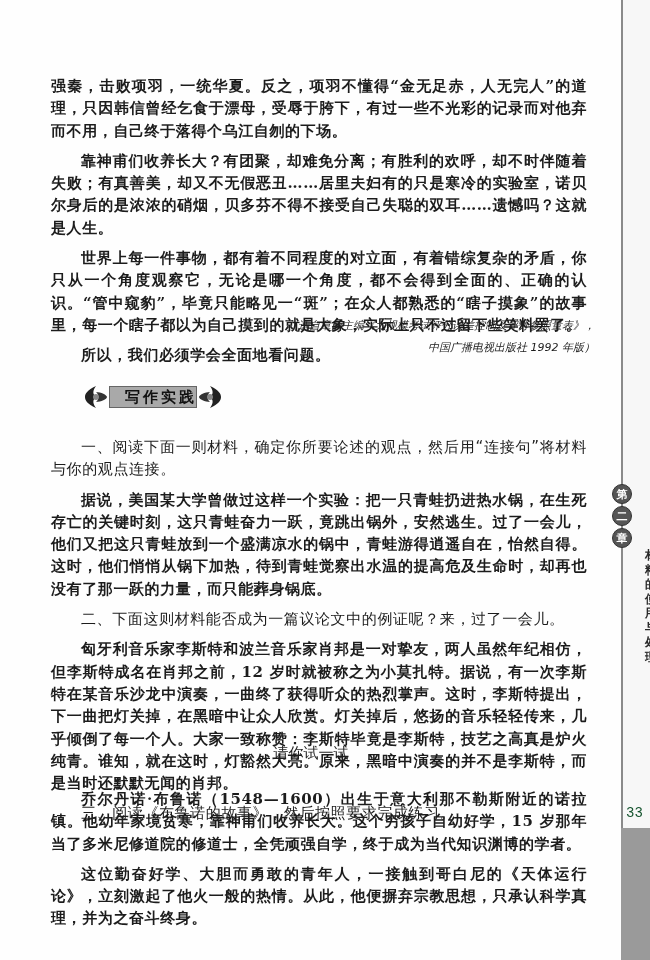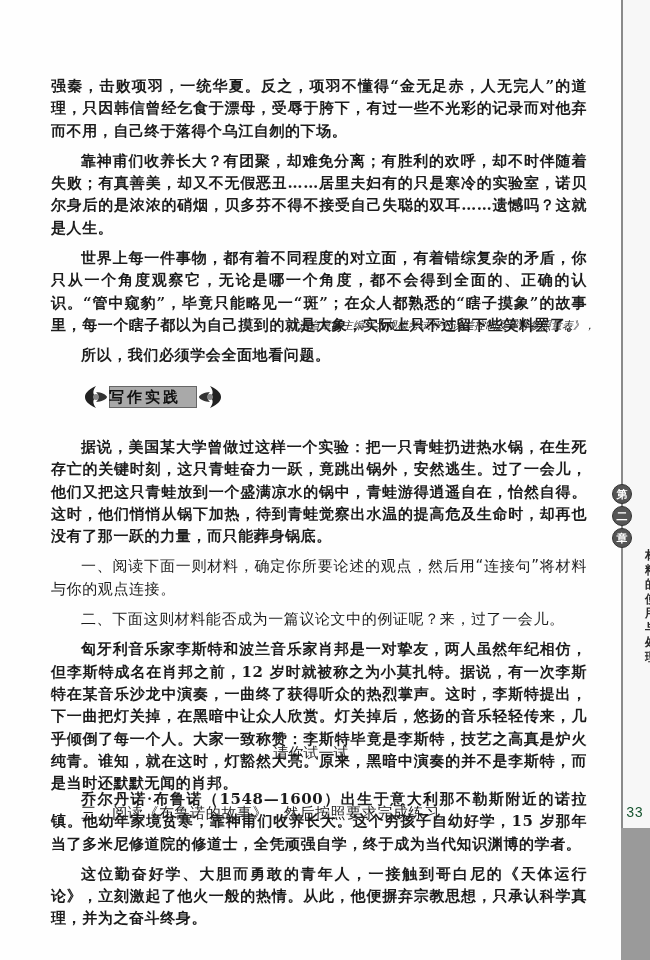--- a/index.html
+++ b/index.html
@@ -22,61 +22,62 @@
 
   .body-text { position: absolute; left: 43px; width: 552px; font-size: 15px; line-height: 22.3px; letter-spacing: 0.6px;
     text-align: justify; font-weight: bold; }
   .p { margin: 8px; }
   .indent { text-indent: 2em; }
   .sans { font-family: "DejaVu Sans", "Liberation Sans", sans-serif; font-weight: normal; }
   .source { position: absolute; right: 55px; text-align: right; font-size: 11px; line-height: 22px; font-family: "DejaVu Sans", sans-serif; font-style: italic; }
 
   .banner { position: absolute; left: 83px; top: 381px; width: 140px; height: 32px; }
   .banner .bar { position: absolute; left: 26px; top: 5px; width: 88px; height: 22px; background: #a9a9a9; border: 1px solid #666; box-sizing: border-box; }
-  .banner .label { position: absolute; left: 26px; top: 5px; width: 88px; height: 22px; text-align: left; font-size: 15px; line-height: 22px; font-weight: bold; letter-spacing: 3px; color: #111; }
+  .banner .label { position: absolute; left: 26px; top: 5px; width: 88px; height: 22px; text-align: right; font-size: 15px; line-height: 22px; font-weight: bold; letter-spacing: 3px; color: #111; }
   .orn { position: absolute; top: 3px; width: 26px; height: 26px; }
   .orn.left { left: 0; } .orn.right { right: 0; }
   .story-title { position: absolute; left: 0; width: 622px; top: 744px; text-align: center; font-family: "DejaVu Sans", sans-serif; font-size: 15px; }
 </style>
 </head>
 <body>
 
 <div class="page"></div>
 <div class="margin"></div>
 <div class="rule"></div>
 <div class="gray-block"></div>
 
 <div class="body-text" style="top:67px;">
   <p class="p">强秦，击败项羽，一统华夏。反之，项羽不懂得“金无足赤，人无完人”的道理，只因韩信曾经乞食于漂母，受辱于胯下，有过一些不光彩的记录而对他弃而不用，自己终于落得个乌江自刎的下场。</p>
   <p class="p indent">靠神甫们收养长大？有团聚，却难免分离；有胜利的欢呼，却不时伴随着失败；有真善美，却又不无假恶丑……居里夫妇有的只是寒冷的实验室，诺贝尔身后的是浓浓的硝烟，贝多芬不得不接受自己失聪的双耳……遗憾吗？这就是人生。</p>
   <p class="p indent">世界上每一件事物，都有着不同程度的对立面，有着错综复杂的矛盾，你只从一个角度观察它，无论是哪一个角度，都不会得到全面的、正确的认识。“管中窥豹”，毕竟只能略见一“斑”；在众人都熟悉的“瞎子摸象”的故事里，每一个瞎子都以为自己摸到的就是大象，实际上只不过留下些笑料罢了。</p>
   <p class="p indent">所以，我们必须学会全面地看问题。</p>
 </div>
 <div class="source" style="top:315px;">
   <div>（选自章熊主编《大规模考试评分误差控制及评分参照量表》，</div>
+  <div>中国广播电视出版社 1992 年版）</div>
 </div>
 
 <div class="banner">
   <svg class="orn left" viewBox="0 0 26 26">
     <path d="M13 2 C4 6 2 10 2 13 C2 16 4 20 13 24 C10 20 9 16 13 13 C9 10 10 6 13 2Z" fill="#222"></path>
     <path d="M13 8 C18 8 24 11 24 13 C24 15 18 18 13 18 C16 16 16 10 13 8Z" fill="#333"></path>
     <circle cx="13" cy="13" r="3" fill="#888"></circle>
   </svg>
   <div class="bar"></div>
   <div class="label">写作实践</div>
   <svg class="orn right" viewBox="0 0 26 26">
     <path d="M13 2 C22 6 24 10 24 13 C24 16 22 20 13 24 C16 20 17 16 13 13 C17 10 16 6 13 2Z" fill="#222"></path>
     <path d="M13 8 C8 8 2 11 2 13 C2 15 8 18 13 18 C10 16 10 10 13 8Z" fill="#333"></path>
     <circle cx="13" cy="13" r="3" fill="#888"></circle>
   </svg>
 </div>
 
 <div class="body-text" style="top:428px;">
+  <p class="p indent sans">一、阅读下面一则材料，确定你所要论述的观点，然后用“连接句”将材料与你的观点连接。</p>
   <p class="p indent">据说，美国某大学曾做过这样一个实验：把一只青蛙扔进热水锅，在生死存亡的关键时刻，这只青蛙奋力一跃，竟跳出锅外，安然逃生。过了一会儿，他们又把这只青蛙放到一个盛满凉水的锅中，青蛙游得逍遥自在，怡然自得。这时，他们悄悄从锅下加热，待到青蛙觉察出水温的提高危及生命时，却再也没有了那一跃的力量，而只能葬身锅底。</p>
-  <p class="p indent sans">一、阅读下面一则材料，确定你所要论述的观点，然后用“连接句”将材料与你的观点连接。</p>
   <p class="p indent sans">二、下面这则材料能否成为一篇议论文中的例证呢？来，过了一会儿。</p>
   <p class="p indent">匈牙利音乐家李斯特和波兰音乐家肖邦是一对挚友，两人虽然年纪相仿，但李斯特成名在肖邦之前，12 岁时就被称之为小莫扎特。据说，有一次李斯特在某音乐沙龙中演奏，一曲终了获得听众的热烈掌声。这时，李斯特提出，下一曲把灯关掉，在黑暗中让众人欣赏。灯关掉后，悠扬的音乐轻轻传来，几乎倾倒了每一个人。大家一致称赞：李斯特毕竟是李斯特，技艺之高真是炉火纯青。谁知，就在这时，灯豁然大亮。原来，黑暗中演奏的并不是李斯特，而是当时还默默无闻的肖邦。</p>
   <p class="p indent sans">三、阅读《布鲁诺的故事》，然后按照要求完成练习。</p>
 </div>
 
 <div class="story-title">请你试一试</div>
 <div class="body-text" style="top:780px;">
   <p class="p indent">乔尔丹诺·布鲁诺（1548—1600）出生于意大利那不勒斯附近的诺拉镇。他幼年家境贫寒，靠神甫们收养长大。这个穷孩子自幼好学，15 岁那年当了多米尼修道院的修道士，全凭顽强自学，终于成为当代知识渊博的学者。</p>
   <p class="p indent">这位勤奋好学、大胆而勇敢的青年人，一接触到哥白尼的《天体运行论》，立刻激起了他火一般的热情。从此，他便摒弃宗教思想，只承认科学真理，并为之奋斗终身。</p>
 </div>

